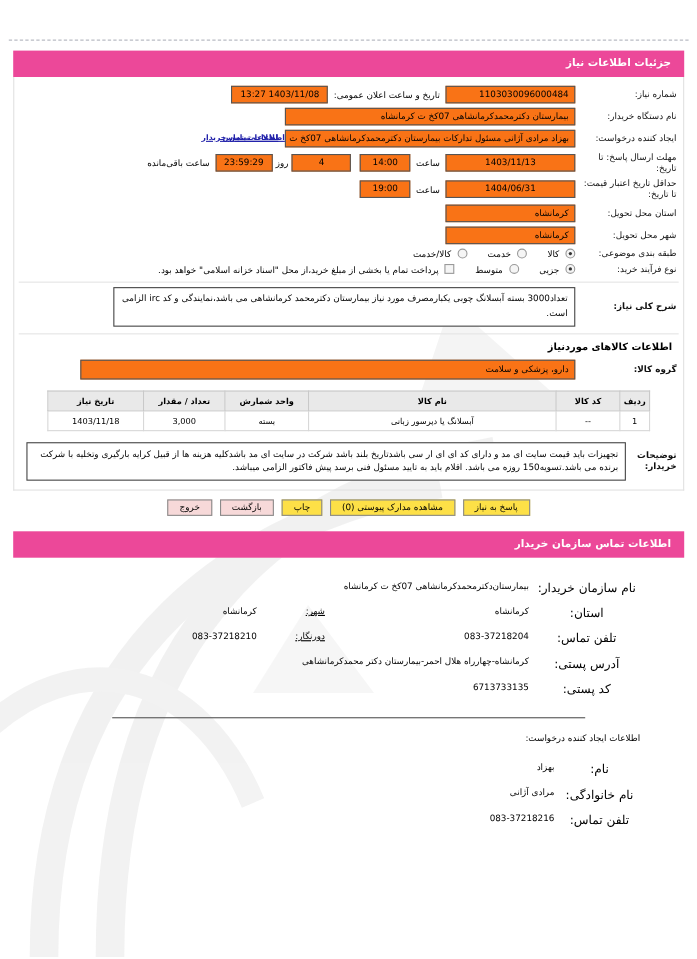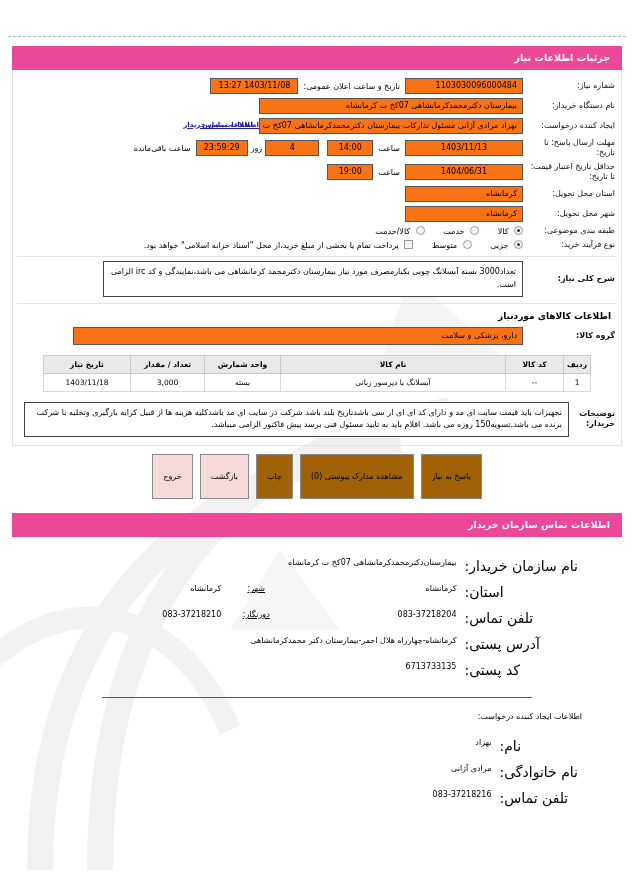--- a/index.html
+++ b/index.html
@@ -190,41 +190,41 @@
     justify-content: center;
     align-items: center;
     gap: 7px;
     padding: 8px 0 4px 0;
     position: relative;
     z-index: 2;
   }
   .btn {
     border: 1px solid #8a8a8a;
     font-size: 8px;
-    padding: 17px 10px;
+    padding: 2px 10px;
     cursor: pointer;
     font-family: inherit;
     color: #000;
     white-space: nowrap;
   }
-  .btn.green { background: #a16207; }
+  .btn.green { background: #fde047; }
   .btn.pink  { background: #f7d9d9; }
 
   
   .contact {
     position: relative;
     z-index: 2;
     padding: 16px 40px 4px 40px;
     font-size: 8px;
   }
   table.contact-t { width: 100%; border-collapse: collapse; }
   table.contact-t td { padding: 5px 4px; vertical-align: top; }
-  .c-lbl { text-align: left; width: 74px; font-size: 14px; white-space: nowrap; }
+  .c-lbl { text-align: center; width: 74px; font-size: 11px; white-space: nowrap; }
   .c-val { text-align: right; font-size: 8px; padding-right: 10px; }
-  .c-lbl2 { text-align: center; width: 62px; font-size: 8px; white-space: nowrap; text-decoration: underline; }
+  .c-lbl2 { text-align: right; width: 62px; font-size: 8px; white-space: nowrap; text-decoration: underline; }
   .hr-thin {
     border-top: 1px solid #555;
     margin: 14px 50px 0 50px;
   }
   .small-head {
     padding: 14px 0 6px 0;
     font-size: 8px;
     text-align: right;
   }
   .creator {

